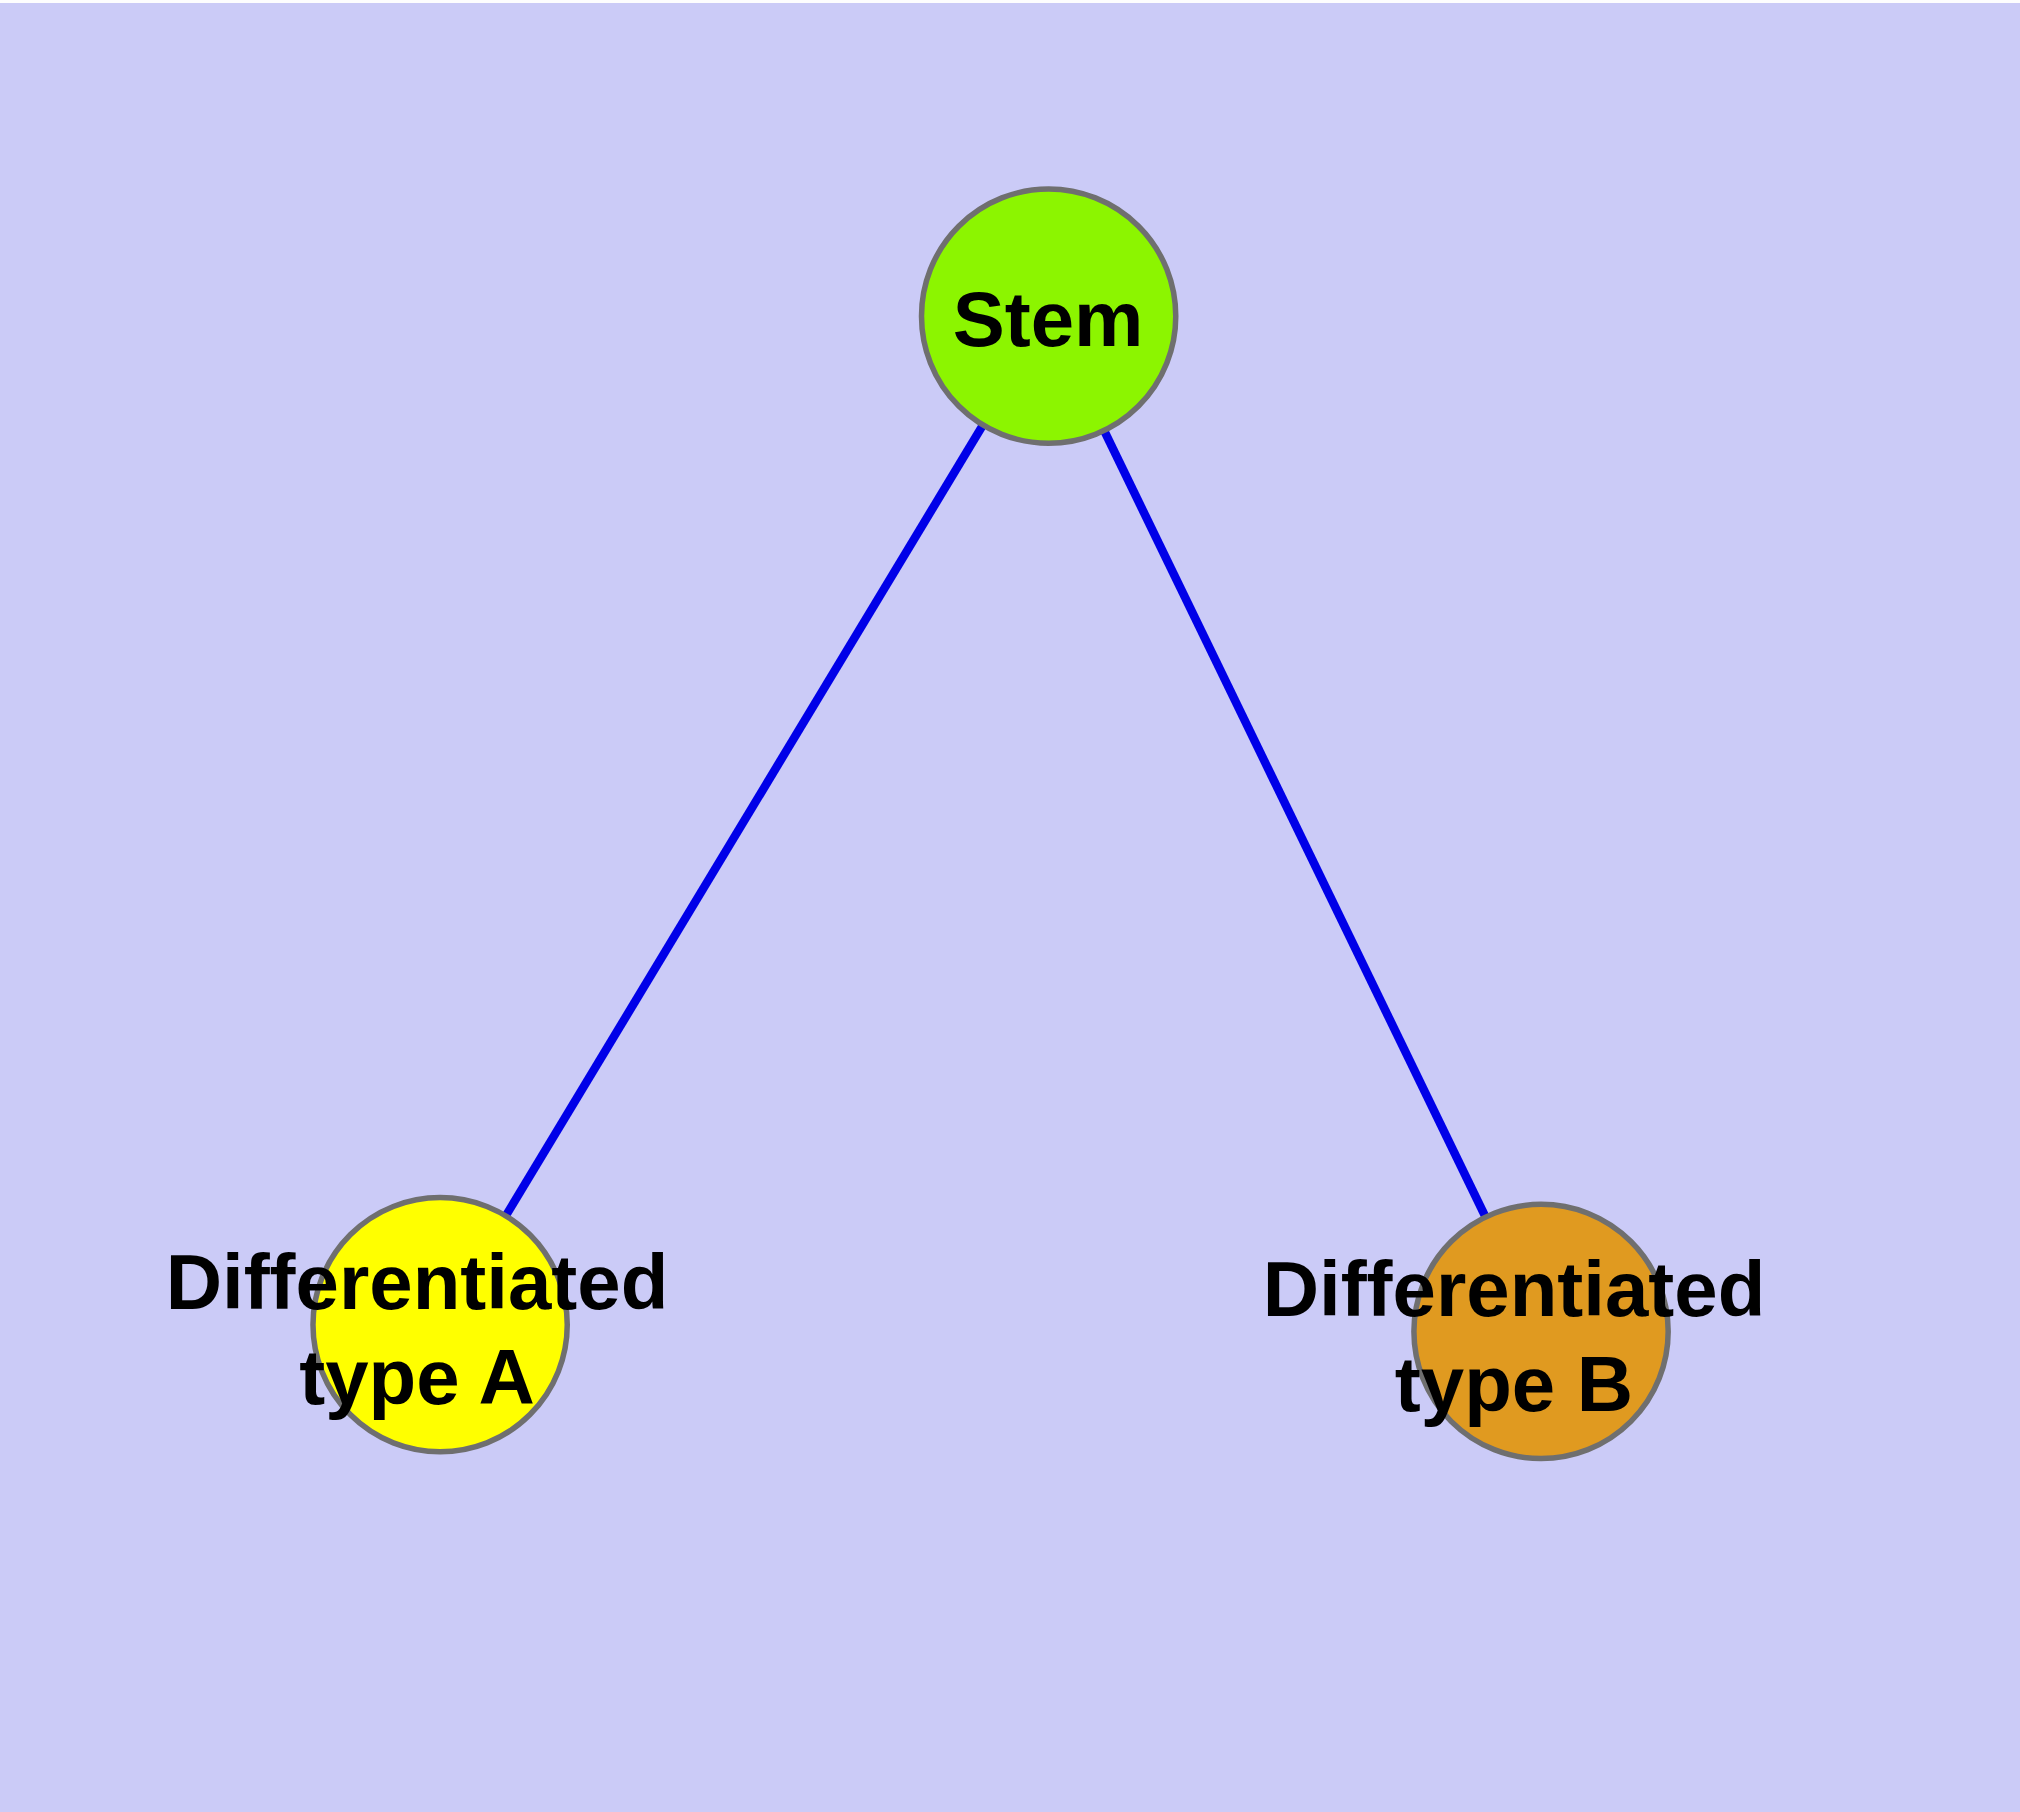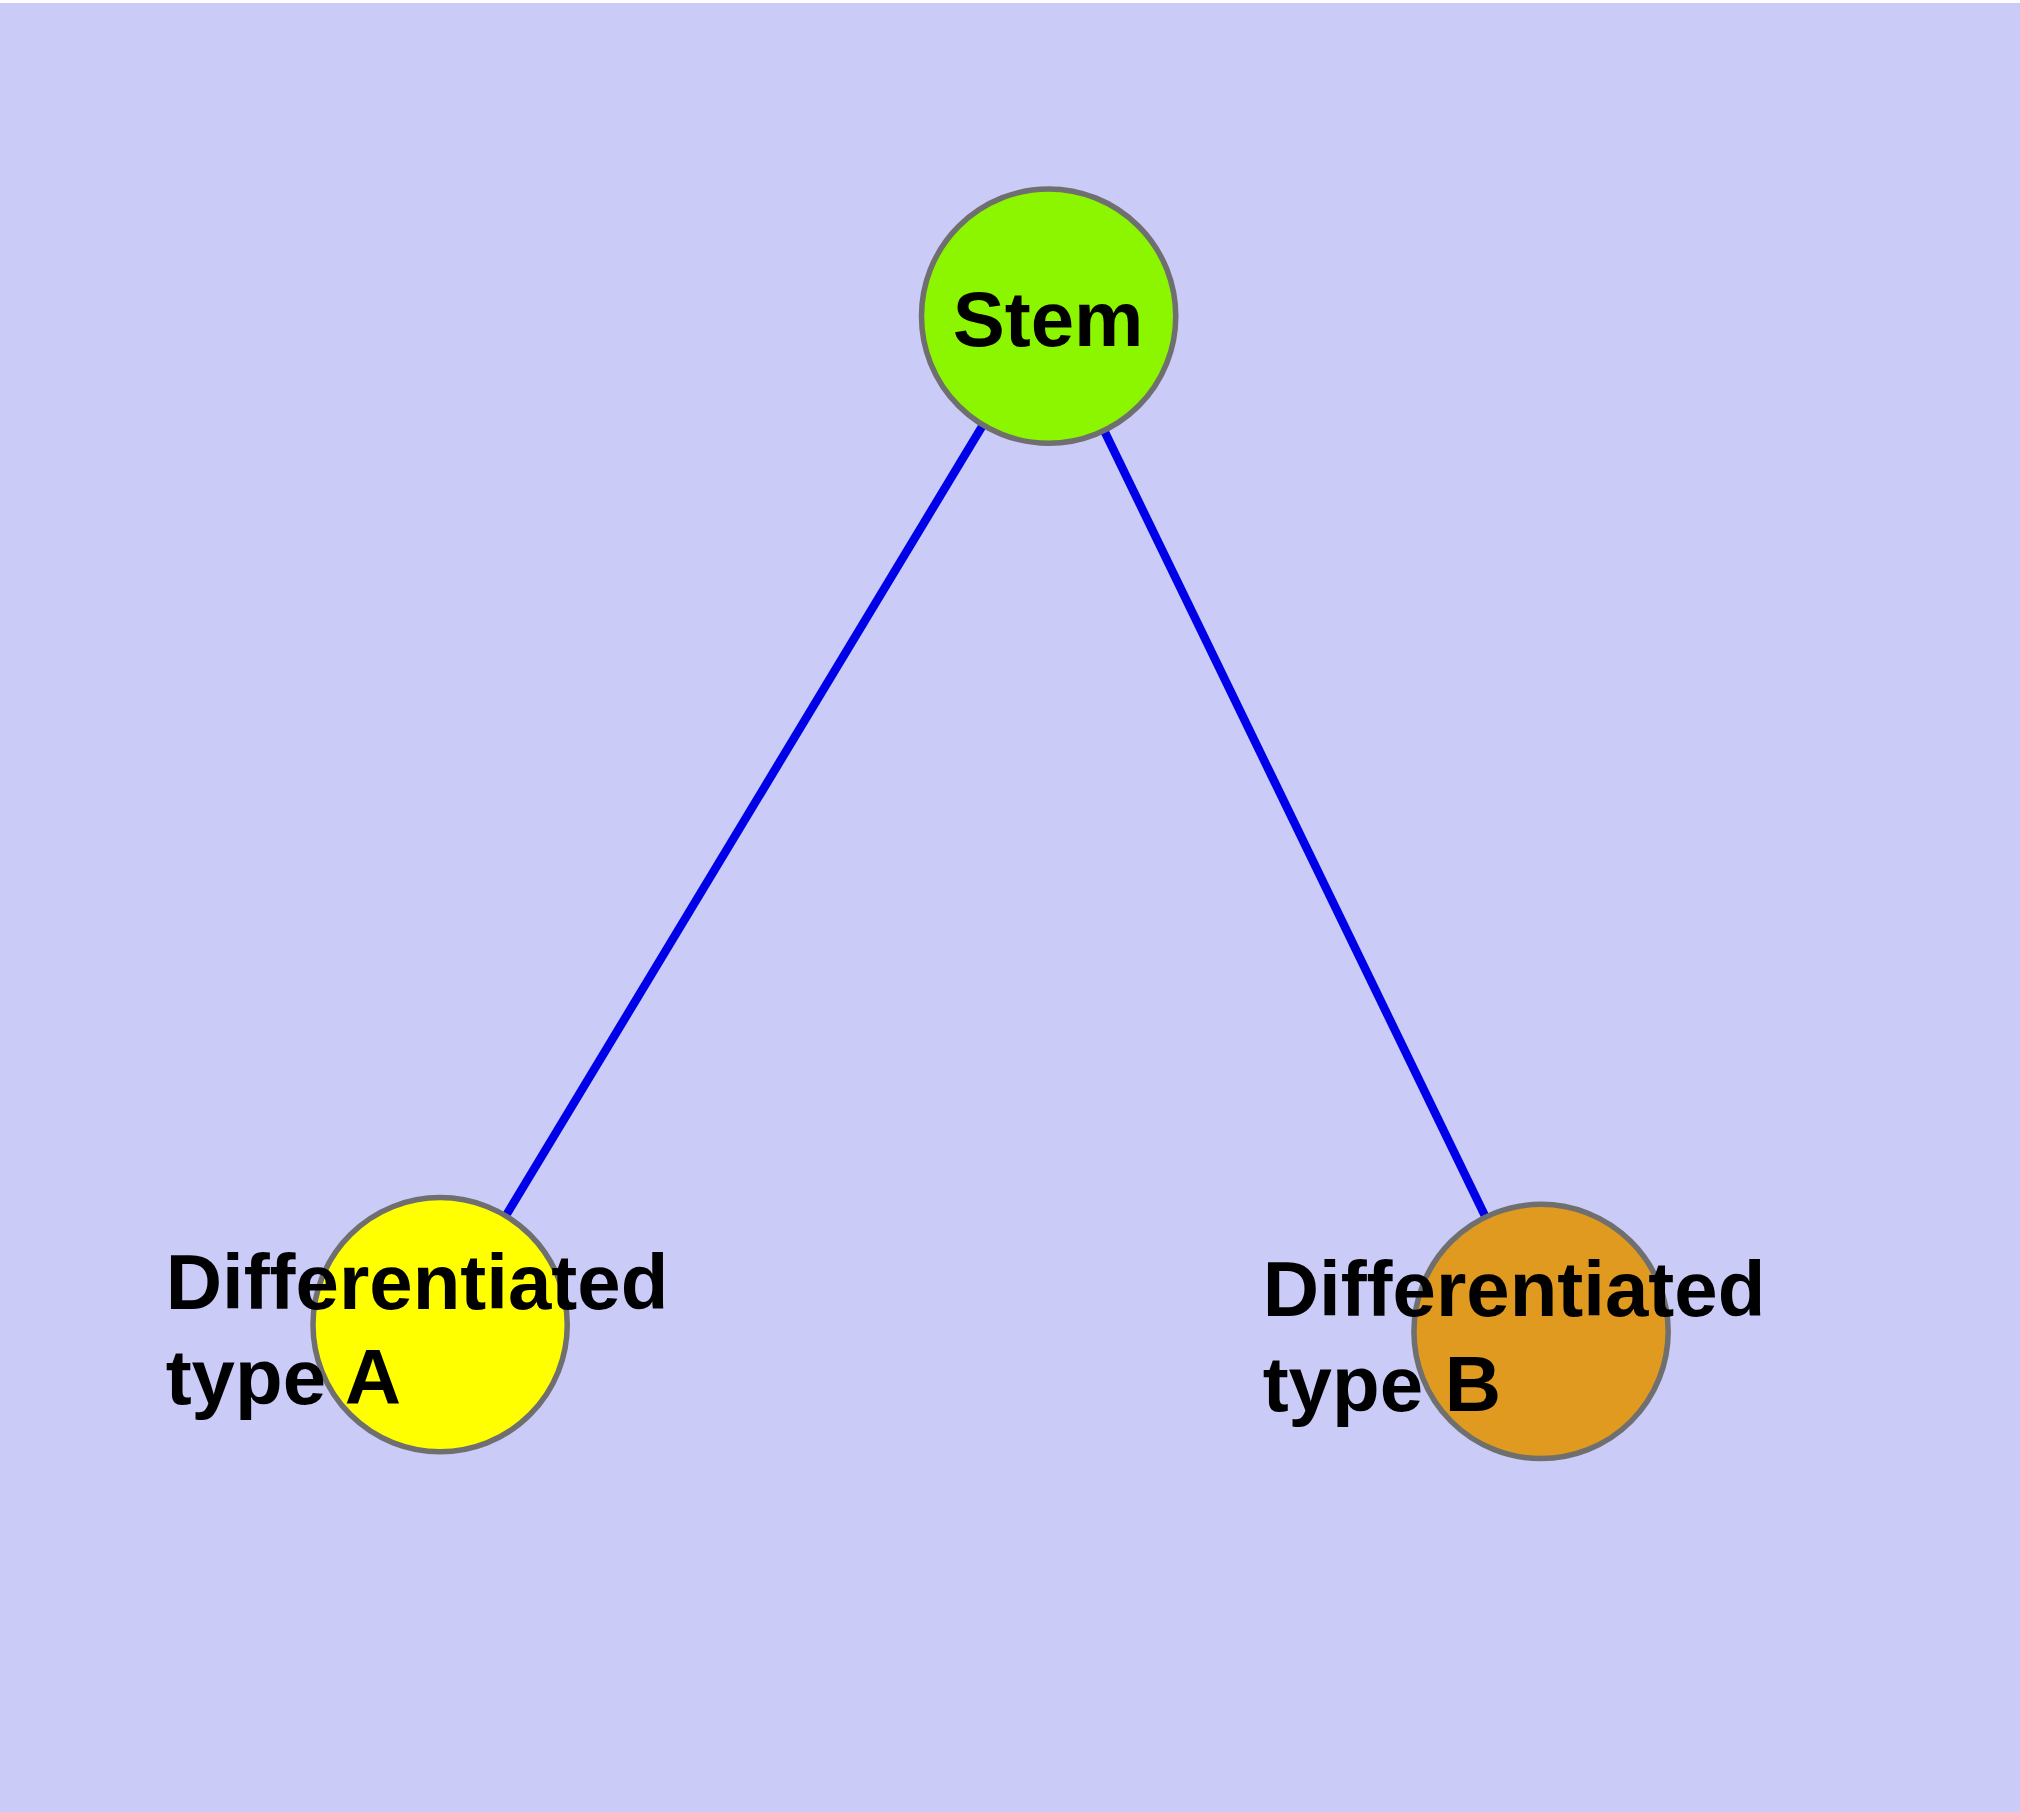--- a/index.html
+++ b/index.html
@@ -37,21 +37,21 @@
     stroke-width: 6.5px;
   }
   .node-label {
     position: absolute;
     transform: translate(-50%, -50%);
     font-weight: bold;
     font-size: 78px;
     line-height: 95px;
     color: #000000;
     white-space: pre-line;
-    text-align: left;
+    text-align: center;
     letter-spacing: 0;
   }
   .label-stem   { left: 1048px; top: 319px; }
   .label-type-a { left: 417px;  top: 1330px; }
   .label-type-b { left: 1514px; top: 1337px; }
 </style>
 </head>
 <body>
 
 <div class="stage">

